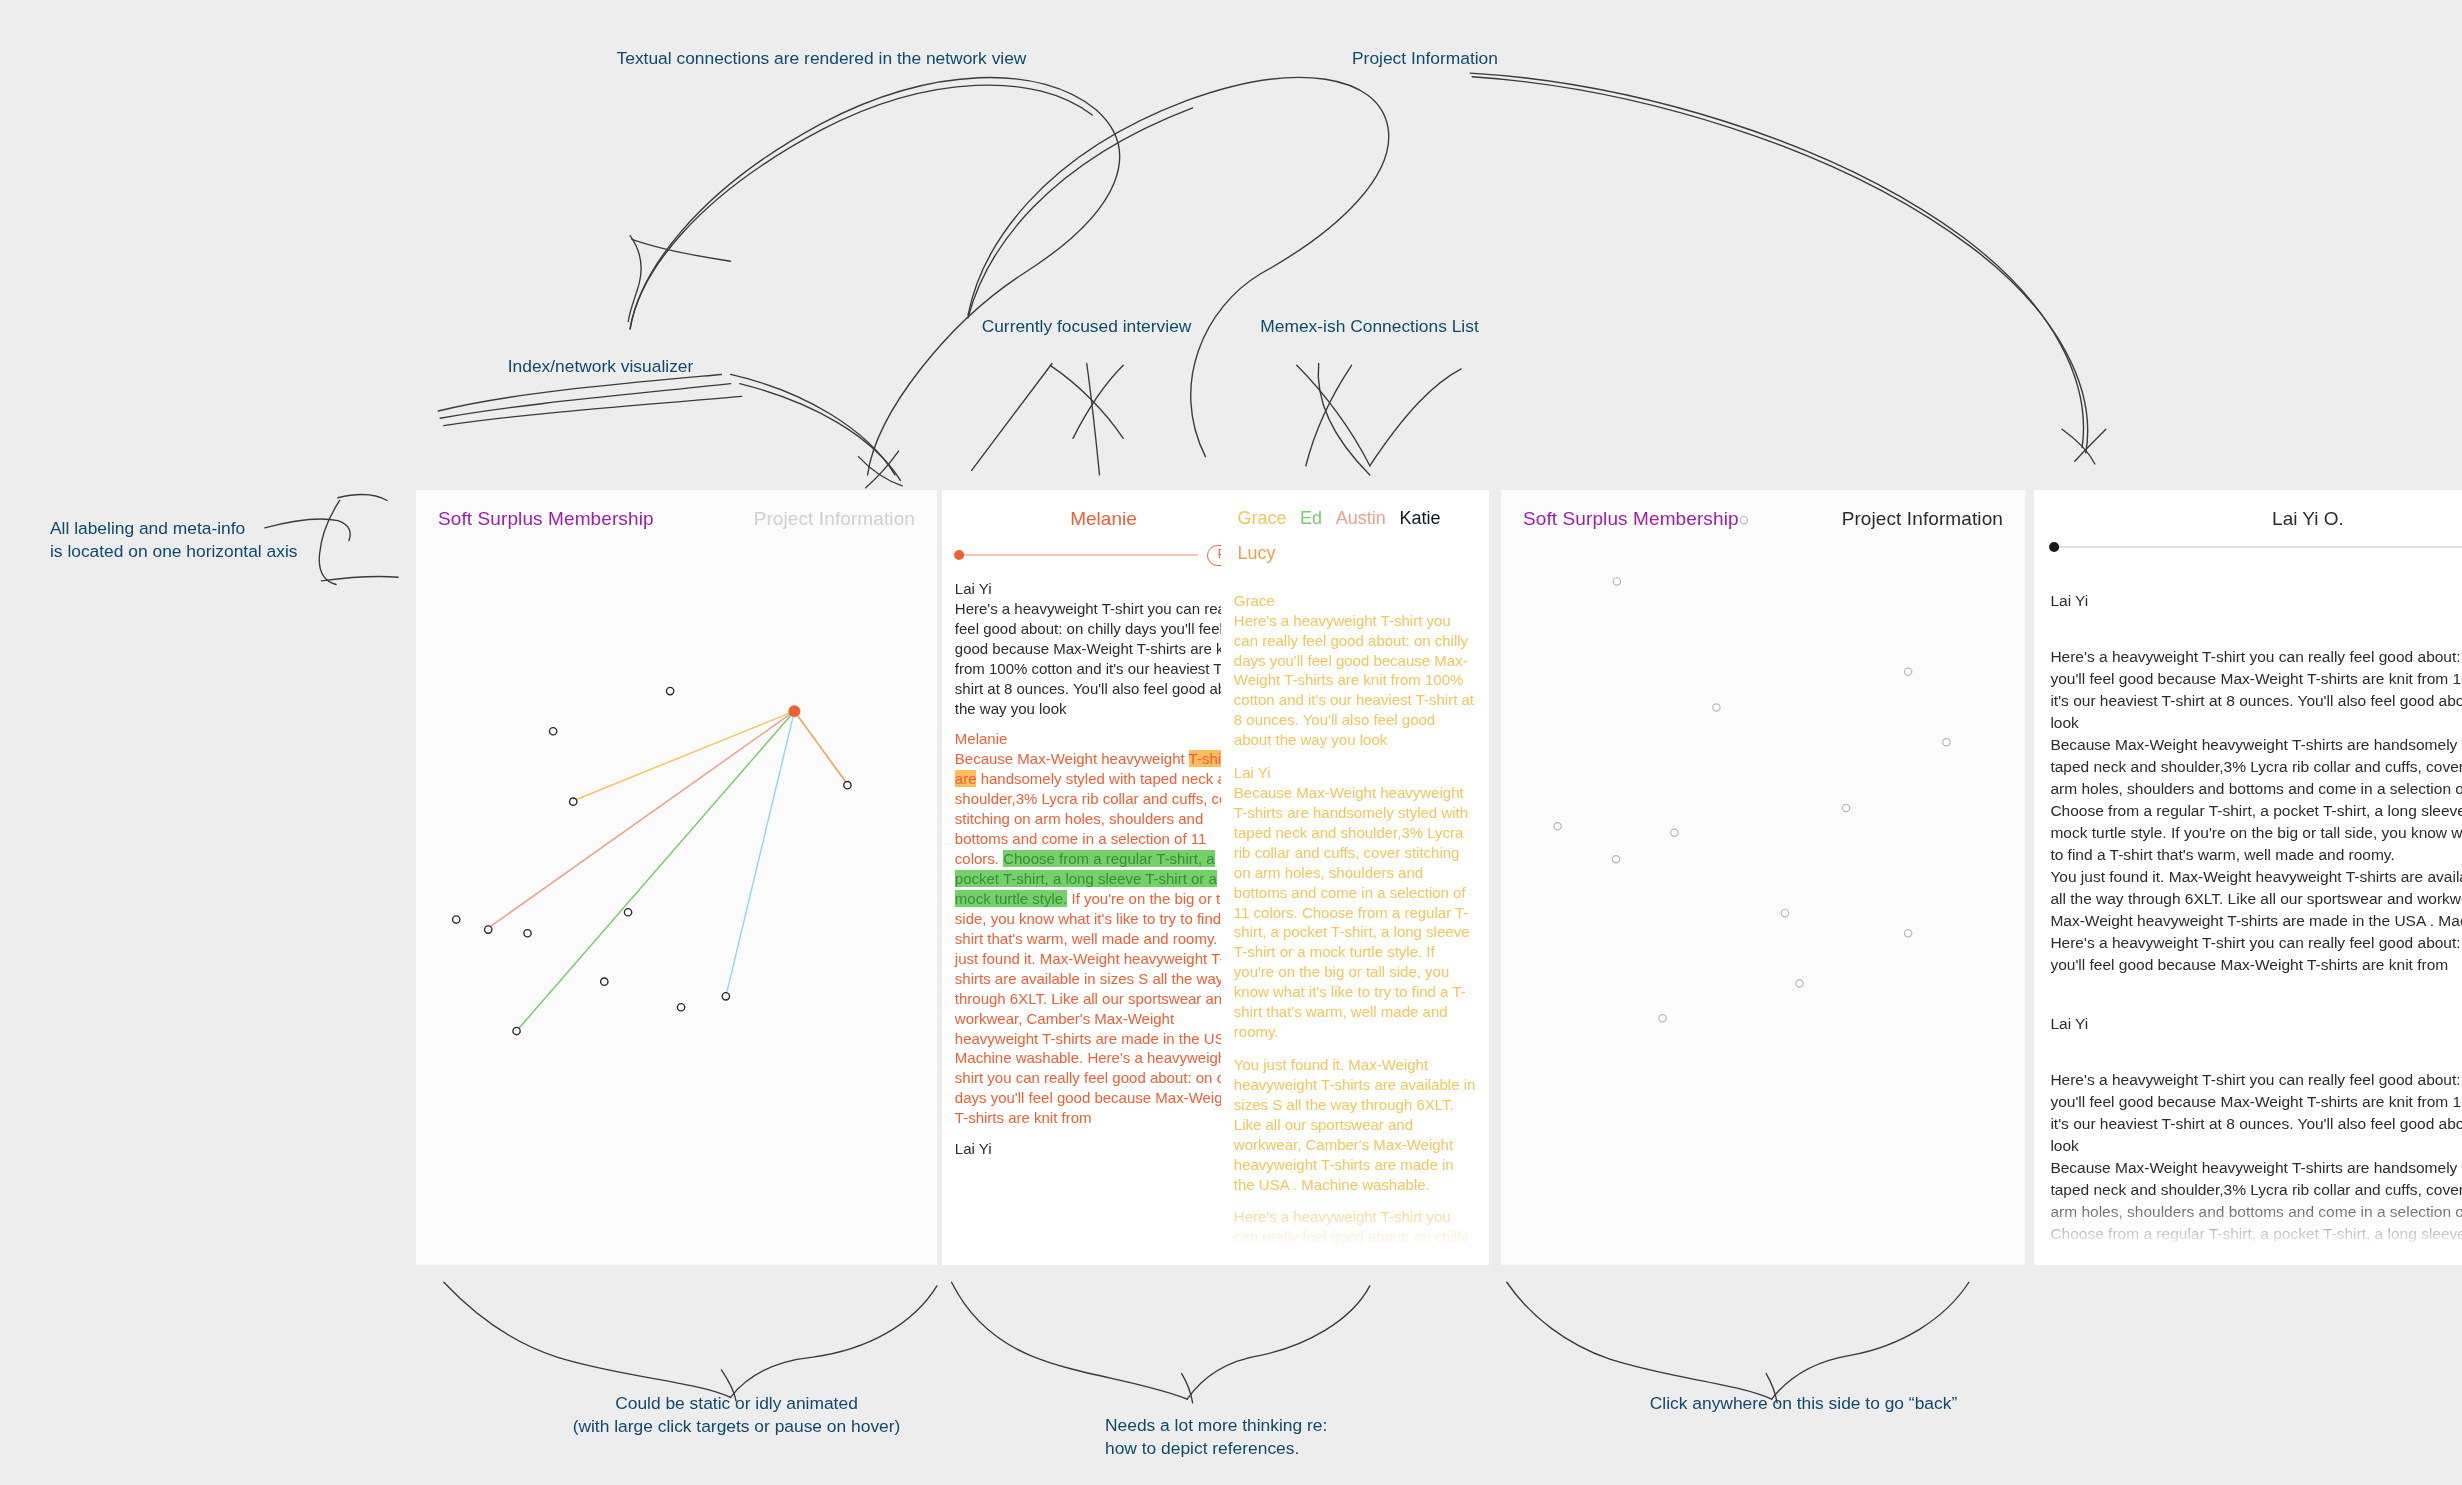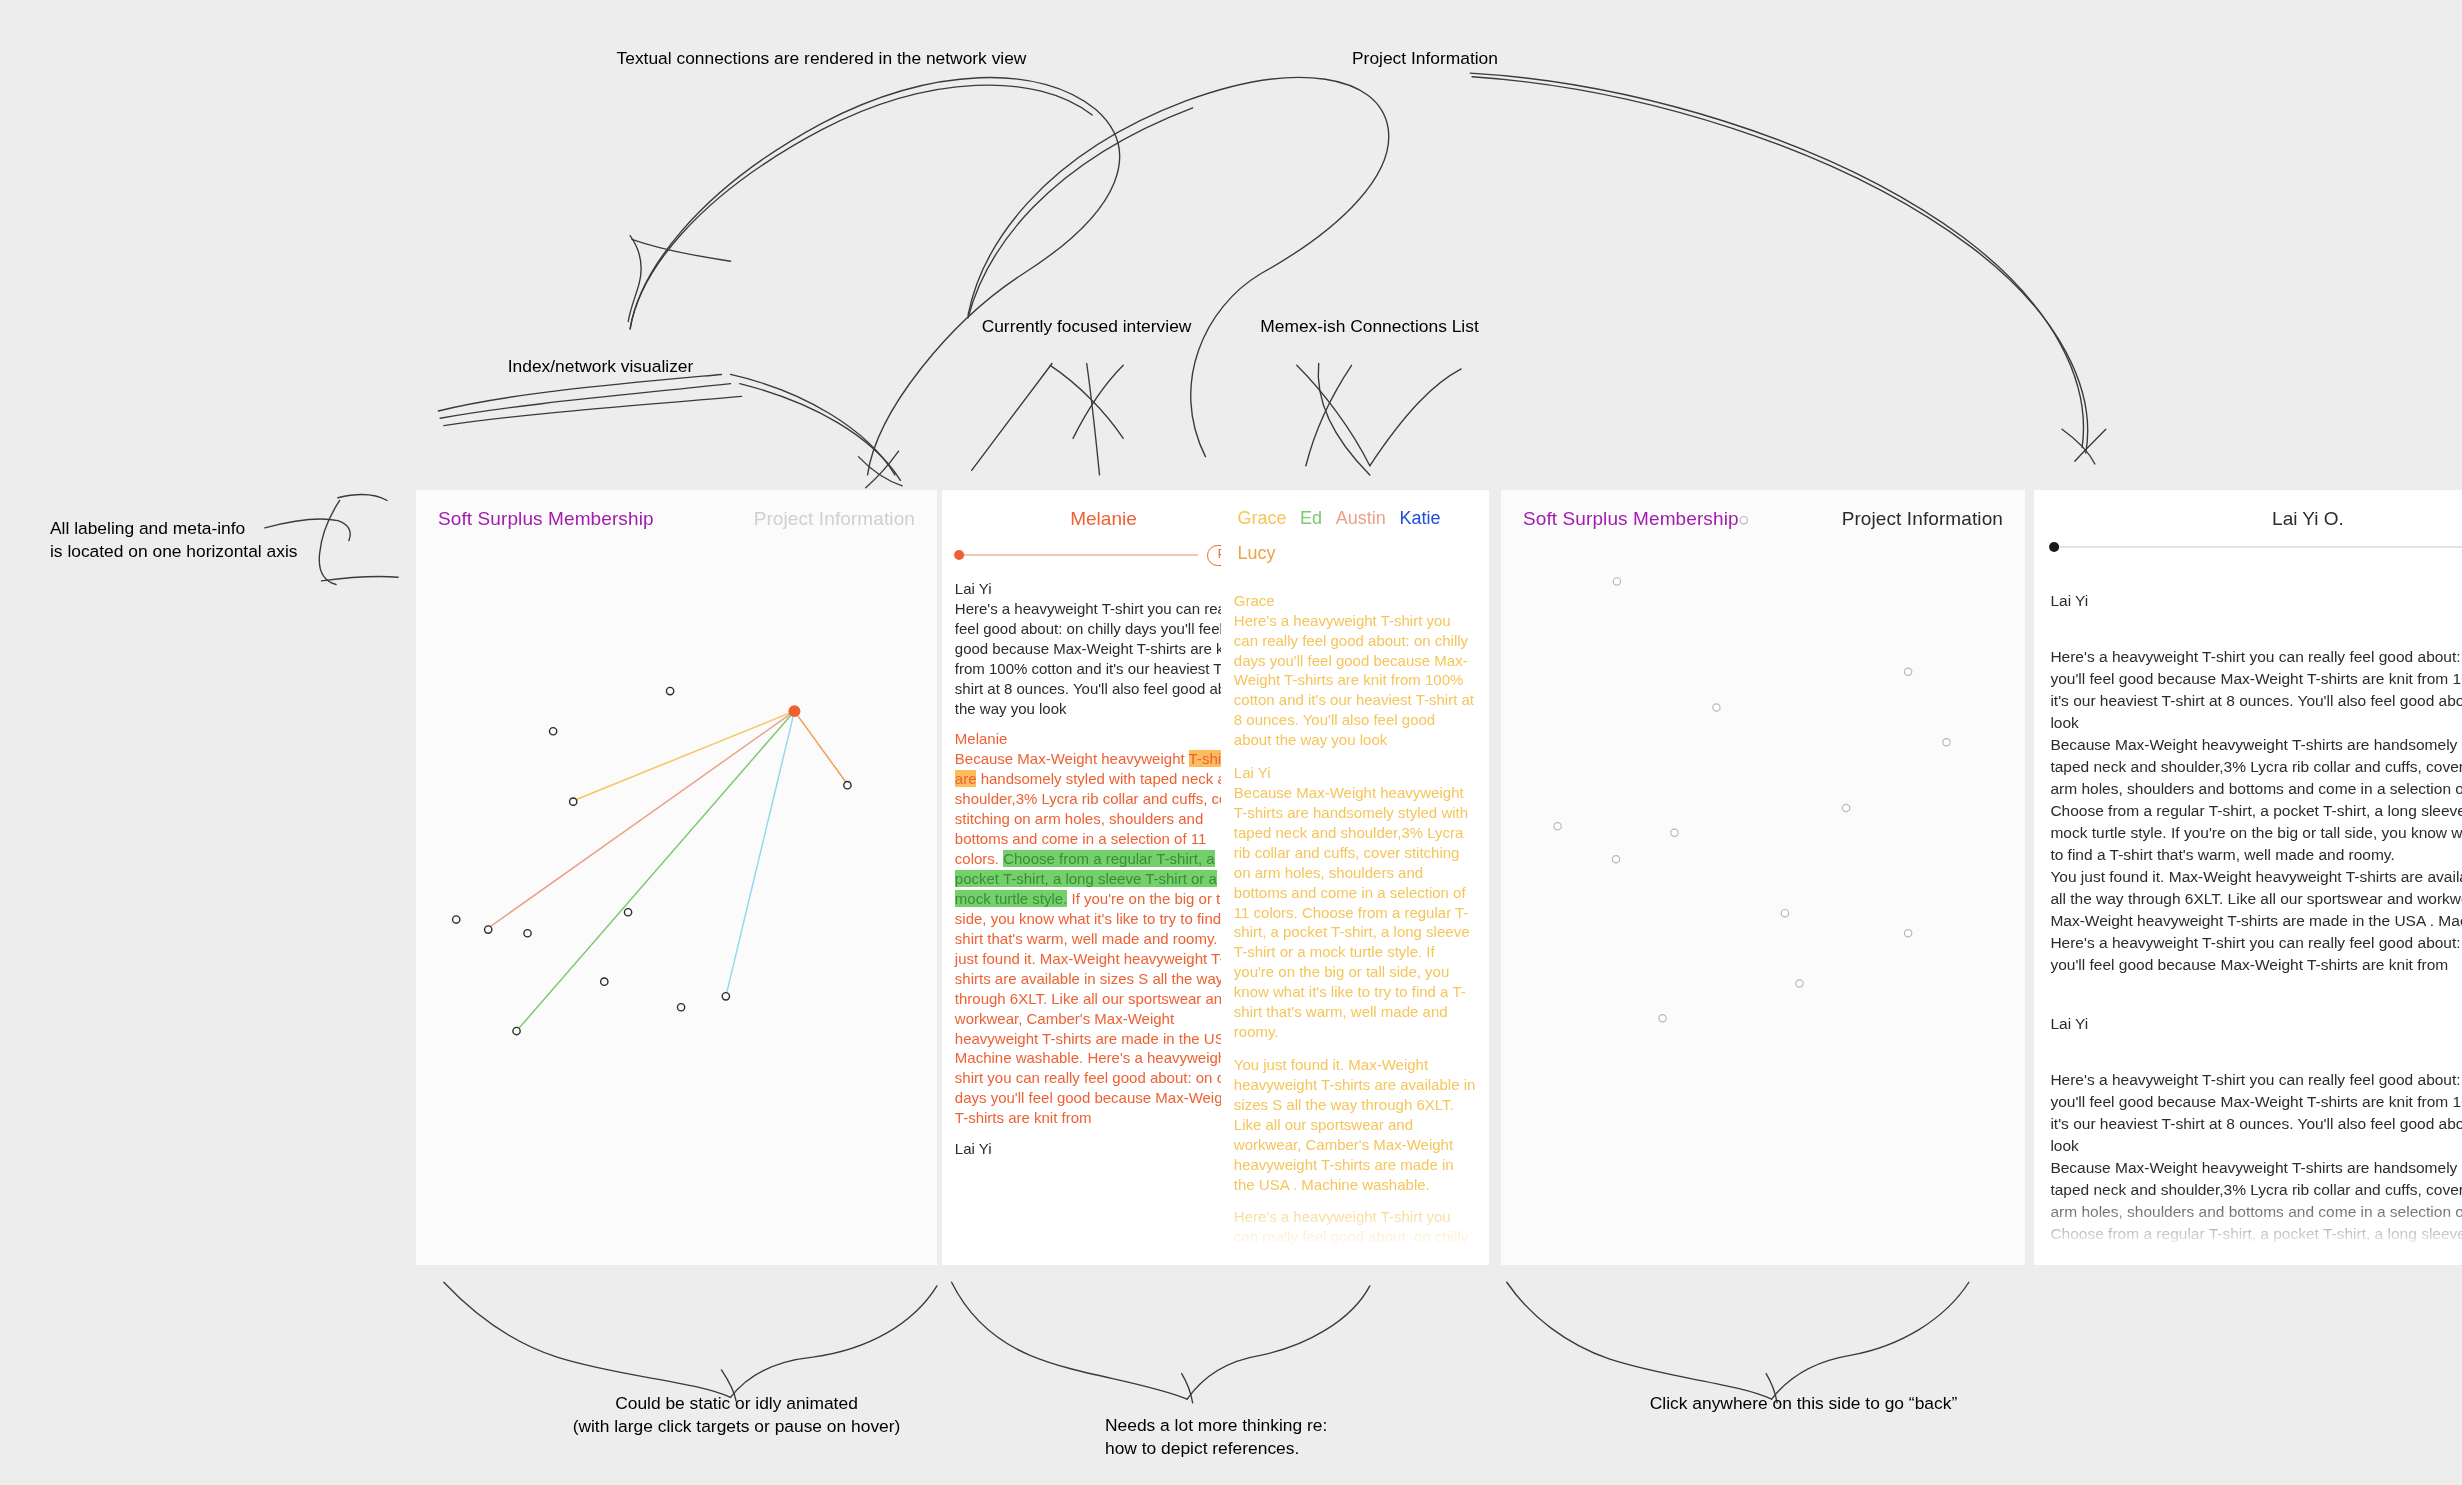--- a/index.html
+++ b/index.html
@@ -12,21 +12,21 @@
   #stage { position:relative; width:2462px; height:1485px; }
 
   
   #sketch { position:absolute; left:0; top:0; width:2462px; height:1485px; pointer-events:none; }
 
   
   .anno {
     position:absolute;
     font-family:"Liberation Sans", sans-serif;
     font-size:17.4px;
-    color:#000000;
+    color:#0c4a6e;
     line-height:1.35;
     white-space:pre-line;
   }
   .anno.c { text-align:center; }
 
   
   .panel {
     position:absolute;
     top:490px;
     height:775px;
@@ -292,21 +292,21 @@
     </div>
     <div class="fadeout"></div>
   </div>
 
   <div class="panel" id="panel-connections">
 
     <div class="conn-names">
       <span style="color:#f5c55a">Grace</span>
       <span style="color:#7bc96f">Ed</span>
       <span style="color:#eba08a">Austin</span>
-      <span style="color:#1d4ed8">Katie</span>
+      <span style="color:#0f172a">Katie</span>
       <span style="color:#f0a04b">Lucy</span>
     </div>
 
     <div class="conn-body" style="color:#f5c55a;">
       <div class="para">
         <span class="spk">Grace</span>
         <span>Here's a heavyweight T-shirt you can really feel good about: on chilly days you'll feel good because Max-Weight T-shirts are knit from 100% cotton and it's our heaviest T-shirt at 8 ounces. You'll also feel good about the way you look</span>
       </div>
       <div class="para">
         <span class="spk">Lai Yi</span>

